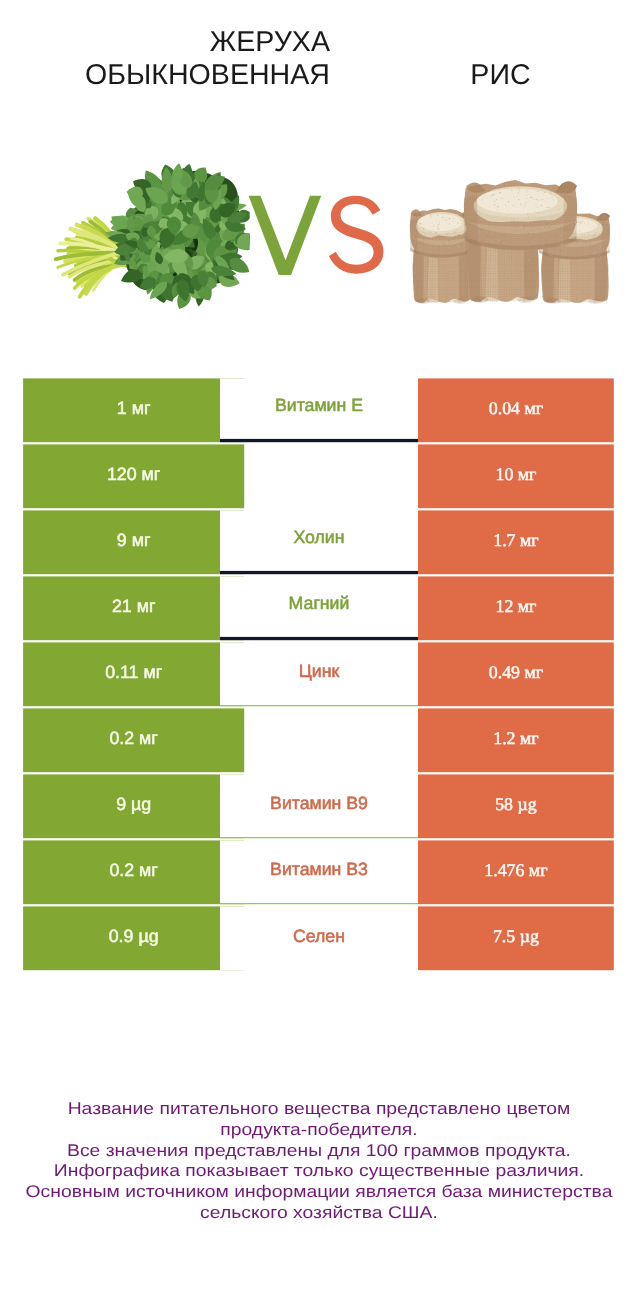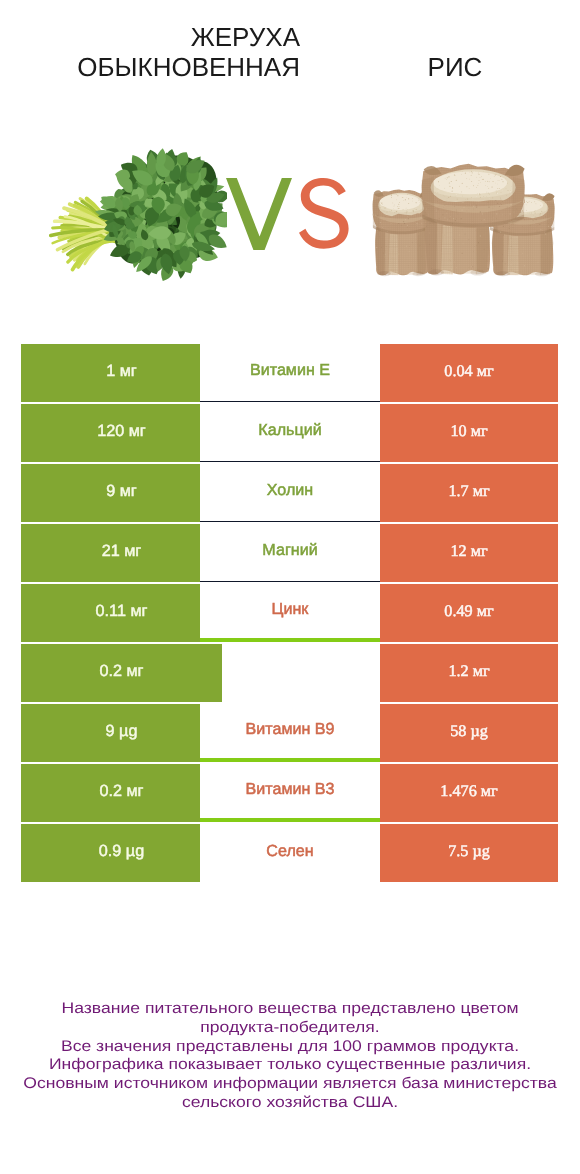--- a/index.html
+++ b/index.html
@@ -25,22 +25,22 @@
   .vs svg{display:block;width:140px;height:84px;}
 
   
   .table{position:absolute;left:21px;top:344px;width:537px;}
   .row{position:relative;height:58px;margin-bottom:2px;}
   .cell{position:absolute;top:0;height:58px;display:flex;align-items:center;
         justify-content:center;font-weight:700;}
   .c-left{left:0;width:201px;background:#82A732;color:#F6FAE6;}
   .c-mid{left:179px;width:180px;background:#fff;}
   .c-right{left:359px;width:178px;background:#E06B47;color:#FDF7F4;font-family:Liberation Serif, serif;}
-  .c-mid.w-left{border-bottom:1px solid #0f172a;}
-  .c-mid.w-right{border-bottom:4px solid #84cc16;}
+  .c-mid.w-left{border-bottom:3px solid #0f172a;}
+  .c-mid.w-right{border-bottom:1px solid #84cc16;}
   .row:last-child .c-mid{border-bottom:none;}
   .val{font-size:16.2px;font-weight:400;position:relative;top:-2px;}
   .c-left .val{-webkit-text-stroke:0.5px #F6FAE6;}
   .c-right .val{-webkit-text-stroke:0.5px #FDF7F4;}
   .nut{font-size:16.1px;font-weight:400;position:relative;top:-2px;}
   .nut.w-left{-webkit-text-stroke:0.5px #7FA23C;}
   .nut.w-right{-webkit-text-stroke:0.5px #CF6A4C;}
   .nut.w-left{color:#7FA23C;}
   .nut.w-right{color:#CF6A4C;}
 
@@ -1530,23 +1530,20 @@
           <span class="nut w-left">Витамин Е</span>
         </div>
       <div class="cell c-right">
           <span class="val">0.04 мг</span>
         </div>
     </div>
     <div class="row">
       <div class="cell c-left">
           <span class="val">120 мг</span>
         </div>
-      <div class="cell c-mid w-left">
-          <span class="nut w-left">Кальций</span>
-        </div>
       <div class="cell c-right">
           <span class="val">10 мг</span>
         </div>
     </div>
     <div class="row">
       <div class="cell c-left">
           <span class="val">9 мг</span>
         </div>
       <div class="cell c-mid w-left">
           <span class="nut w-left">Холин</span>

